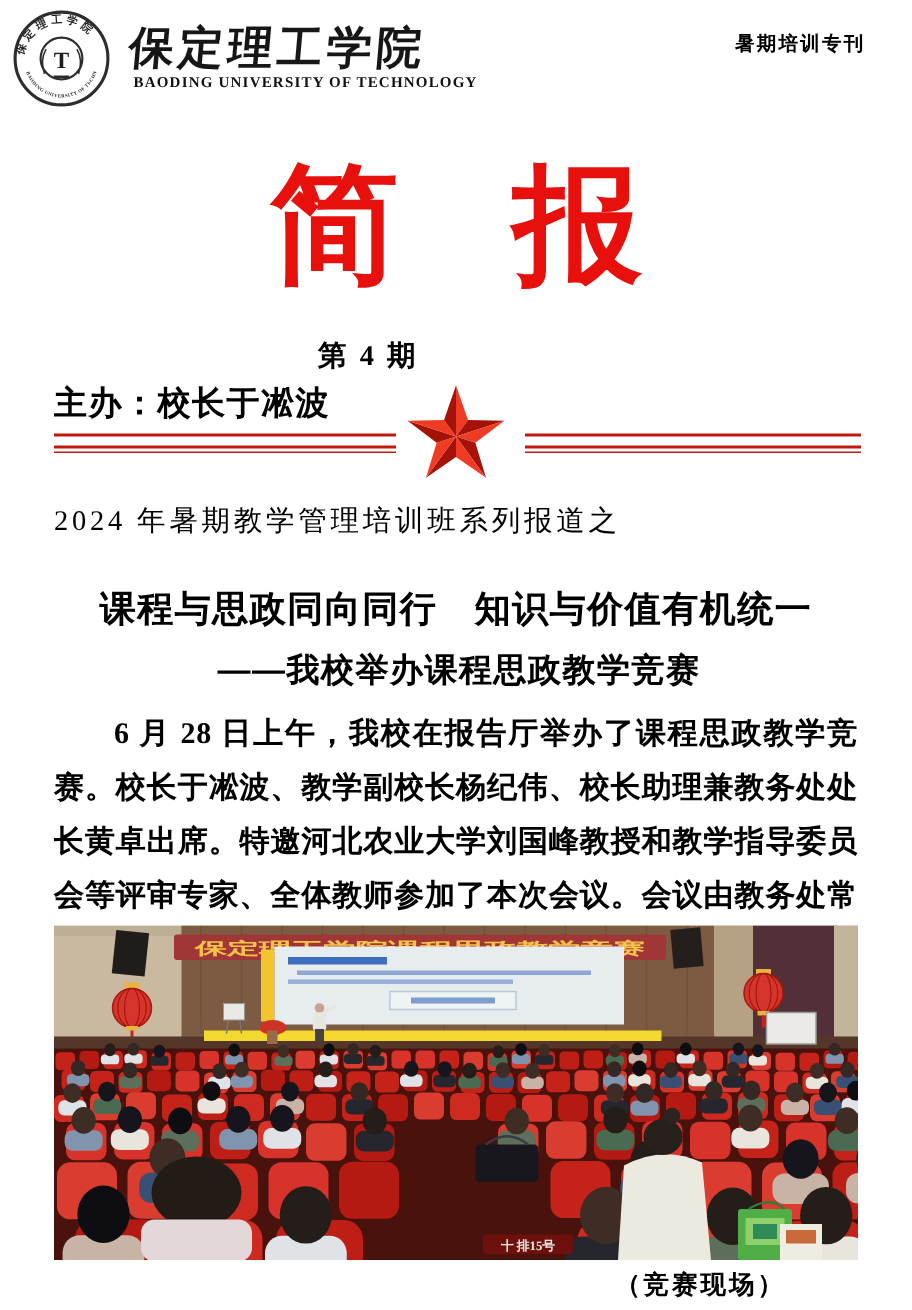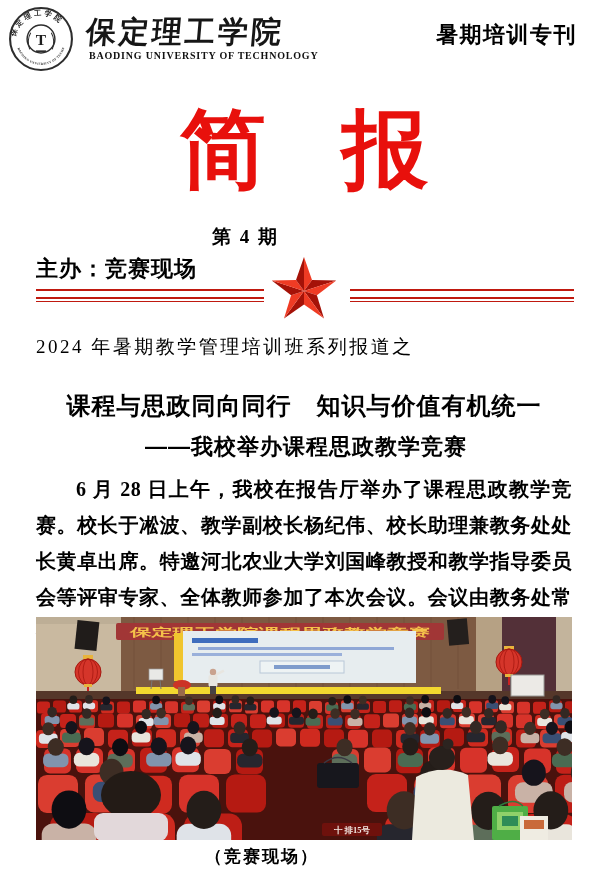--- a/index.html
+++ b/index.html
@@ -5,21 +5,21 @@
   html,body{margin:0;padding:0;background:#ffffff;}
   .page{position:relative;width:608px;height:873px;background:#ffffff;overflow:hidden;
         font-family:"Liberation Serif","DejaVu Serif",serif;color:#000;}
   .abs{position:absolute;}
 
   
   .seal{left:8px;top:6px;width:66px;height:66px;}
   .school-name{left:86px;top:12px;font-size:30px;font-weight:bold;letter-spacing:3px;
                transform:skewX(-5deg);color:#161616;white-space:nowrap;}
   .school-name-en{left:89px;top:50px;font-size:10px;font-weight:bold;letter-spacing:0.8px;color:#111;}
-  .issue-tag{right:31px;top:20px;font-size:22px;font-weight:bold;letter-spacing:1.5px;
+  .issue-tag{right:31px;top:20px;font-size:13px;font-weight:bold;letter-spacing:1.5px;
              font-family:"Liberation Sans","DejaVu Sans",sans-serif;}
 
   .bulletin-title{left:0;top:104px;width:608px;display:flex;justify-content:center;gap:76px;
                   font-size:86px;line-height:92px;font-weight:bold;color:#e8100c;}
   .issue-number{left:0;top:224px;width:491px;text-align:center;font-size:19px;font-weight:bold;letter-spacing:2px;}
 
   .organizer{left:36px;top:254px;font-size:22px;font-weight:bold;letter-spacing:1px;}
   .publish-date{right:33px;top:255px;font-size:21px;font-weight:bold;letter-spacing:1px;}
 
   .rule-group{top:289px;height:14px;}
@@ -35,21 +35,21 @@
   .headline{left:0;top:390px;width:608px;text-align:center;font-size:24px;font-weight:bold;letter-spacing:1px;
             font-family:"Liberation Sans","DejaVu Sans",sans-serif;}
   .subheadline{left:0;top:432px;width:524px;text-align:right;padding-right:57px;box-sizing:border-box;
                font-size:22px;font-weight:bold;letter-spacing:1px;
                font-family:"Liberation Sans","DejaVu Sans",sans-serif;}
 
   .body-text{left:36px;top:471px;width:536px;font-size:20px;line-height:36px;font-weight:600;
              text-align:justify;text-indent:2em;letter-spacing:0.5px;}
 
   .event-photo{left:36px;top:617px;width:536px;height:223px;}
-  .photo-caption{left:0;top:845px;width:524px;text-align:center;font-size:17px;font-weight:bold;letter-spacing:2px;}
+  .photo-caption{left:0;top:845px;width:524px;text-align:right;font-size:17px;font-weight:bold;letter-spacing:2px;}
 </style>
 </head>
 <body>
 
 <div class="page">
 
   <svg class="abs seal" viewBox="0 0 64 64">
     <defs>
       <path id="arcTop" d="M 7,34 A 25,25 0 0 1 57,34"></path>
       <path id="arcBot" d="M 9,40 A 24,24 0 0 0 55,40"></path>
@@ -70,21 +70,21 @@
   <div class="abs school-name">保定理工学院</div>
   <div class="abs school-name-en">BAODING UNIVERSITY OF TECHNOLOGY</div>
   <div class="abs issue-tag">暑期培训专刊</div>
 
   <div class="abs bulletin-title">
     <span>简</span>
     <span>报</span>
   </div>
   <div class="abs issue-number">第 4 期</div>
 
-  <div class="abs organizer">主办：竞赛现场</div>
+  <div class="abs organizer">主办：校长于凇波</div>
 
   <div class="abs rule-group rule-left">
     <div class="rule-1"></div>
       <div class="rule-2"></div>
       <div class="rule-3"></div>
   </div>
   <div class="abs rule-group rule-right">
     <div class="rule-1"></div>
       <div class="rule-2"></div>
       <div class="rule-3"></div>

